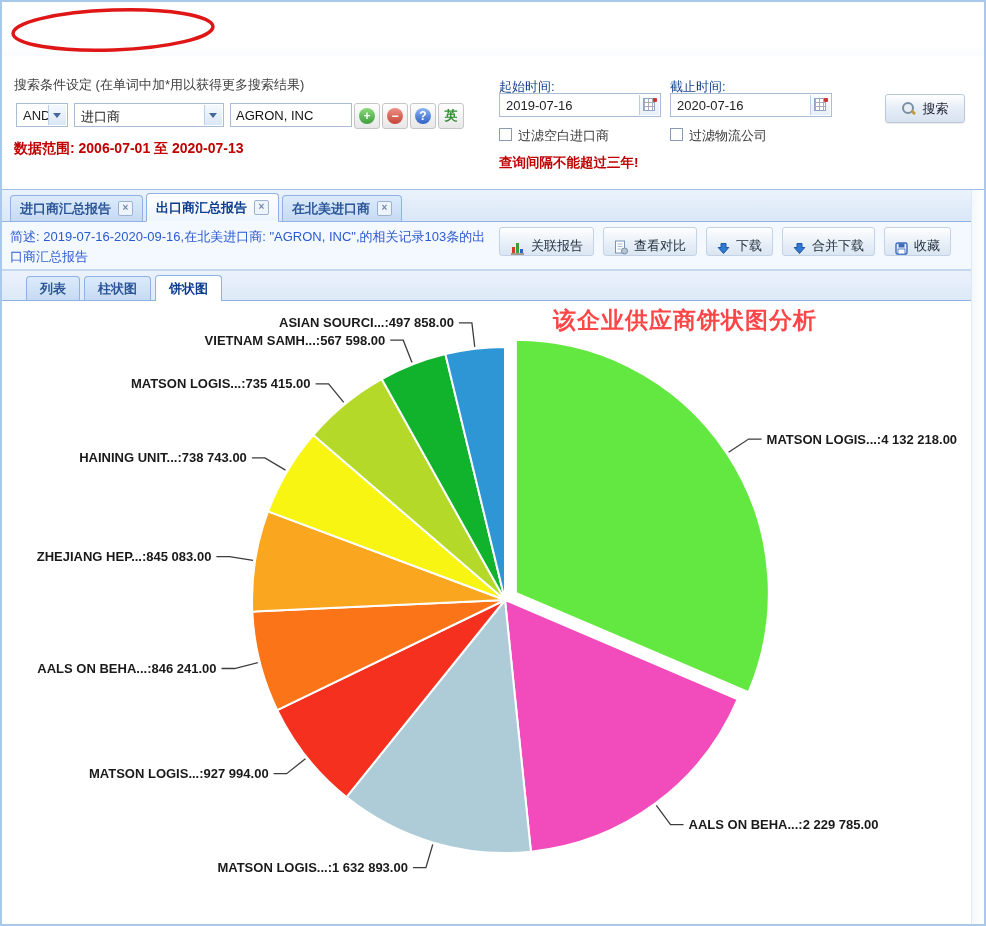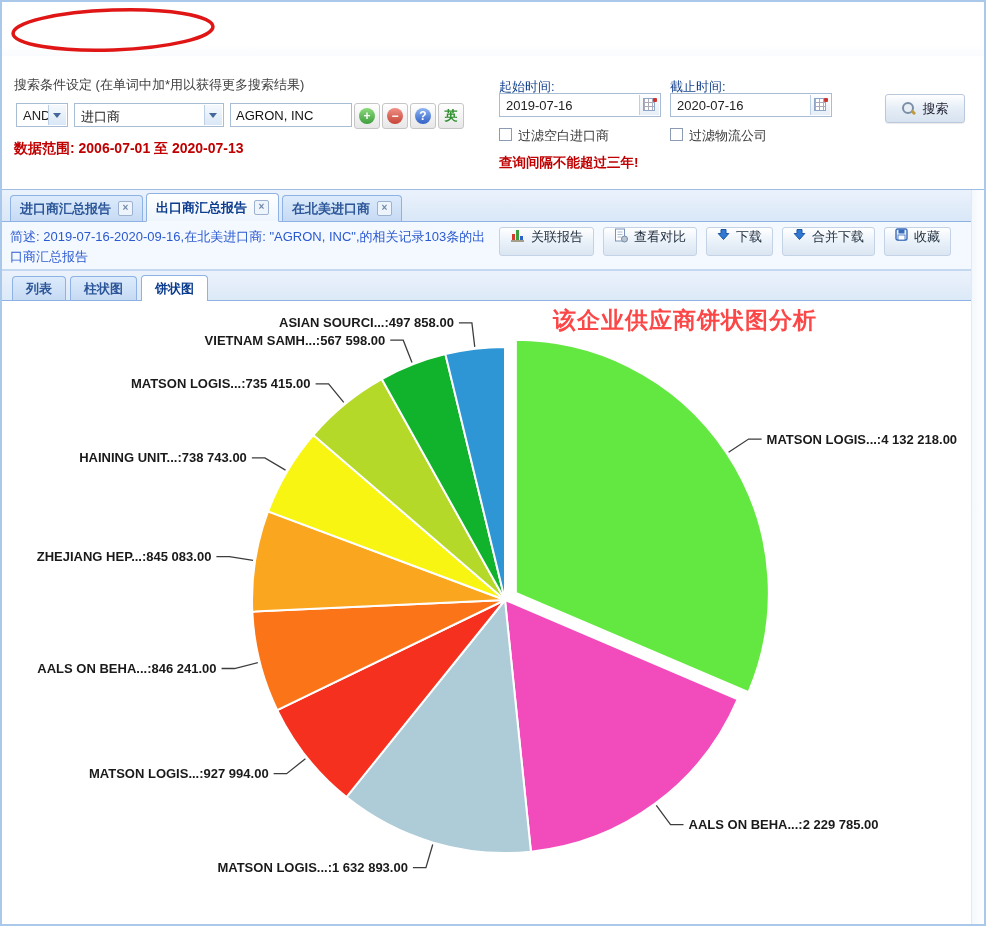--- a/index.html
+++ b/index.html
@@ -79,27 +79,27 @@
          border:1px solid #8db2e3; border-bottom:none; border-radius:4px 4px 0 0;
          background:linear-gradient(#dcebfc,#c6daf3); color:#2c5698; font-size:13px; font-weight:bold; white-space:nowrap; }
   .tab.active { height:27px; background:linear-gradient(#ffffff,#eef5fd); color:#0c3c8e; z-index:2; margin-bottom:-1px;
                 border-bottom:1px solid #f6faff; }
   .tab-close { width:13px; height:13px; border:1px solid #9cb2d0; border-radius:2px; background:#eef4fb;
                color:#6f87a8; font-size:10px; line-height:11px; text-align:center; }
 
   .summary-bar { position:relative; height:47px; background:#f4f9ff; border-bottom:2px solid #c4d8ef; }
   .summary-text { position:absolute; left:8px; top:5px; width:480px; font-size:13px; line-height:20px; color:#2b5ad0; }
   .button-row { position:absolute; left:497px; top:5px; display:flex; gap:9px; }
-  .btn { display:inline-flex; align-items:flex-start; gap:6px; height:27px; padding:0 10px;
+  .btn { display:inline-flex; align-items:flex-end; gap:6px; height:27px; padding:0 10px;
          border:1px solid #c3d2e4; border-radius:3px; font-size:13px; color:#1c2a3a;
          background:linear-gradient(#ffffff,#e8f0f8 55%,#dbe6f2); white-space:nowrap; }
   .btn svg { display:block; }
 
   .subtab-strip { position:relative; height:30px; background:linear-gradient(#ebf2fc,#dce9f7);
-                  border-bottom:1px solid #8db2e3; display:flex; align-items:flex-end; padding-left:10px; gap:4px; box-sizing:border-box; }
+                  border-bottom:1px solid #8db2e3; display:flex; align-items:flex-end; padding-left:24px; gap:4px; box-sizing:border-box; }
   .subtab { height:23px; display:inline-flex; align-items:center; padding:0 13px;
             border:1px solid #8db2e3; border-bottom:none; border-radius:4px 4px 0 0;
             background:linear-gradient(#dcebfc,#c6daf3); color:#2c5698; font-size:13px; font-weight:bold; white-space:nowrap; }
   .subtab.active { height:25px; background:#ffffff; color:#0c3c8e; margin-bottom:-1px; z-index:2; }
 
   .chart-area { position:relative; height:620px; background:#fff; }
   #pie-svg { position:absolute; left:0; top:0; }
   .slice-label { font-family:"Liberation Sans",sans-serif; font-size:13px; font-weight:bold; fill:#1a1a1a; }
   .chart-title { position:absolute; left:551px; top:4px; font-size:23px; font-weight:bold; letter-spacing:1px; white-space:nowrap; }
 </style>

